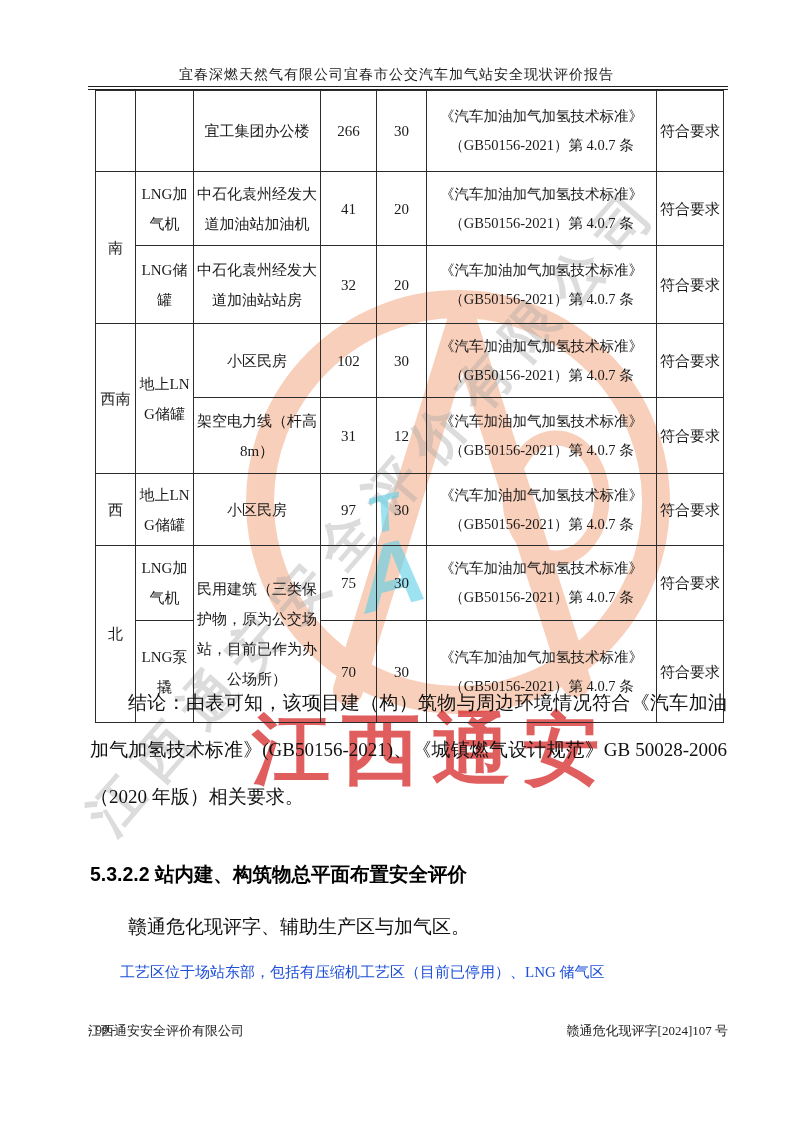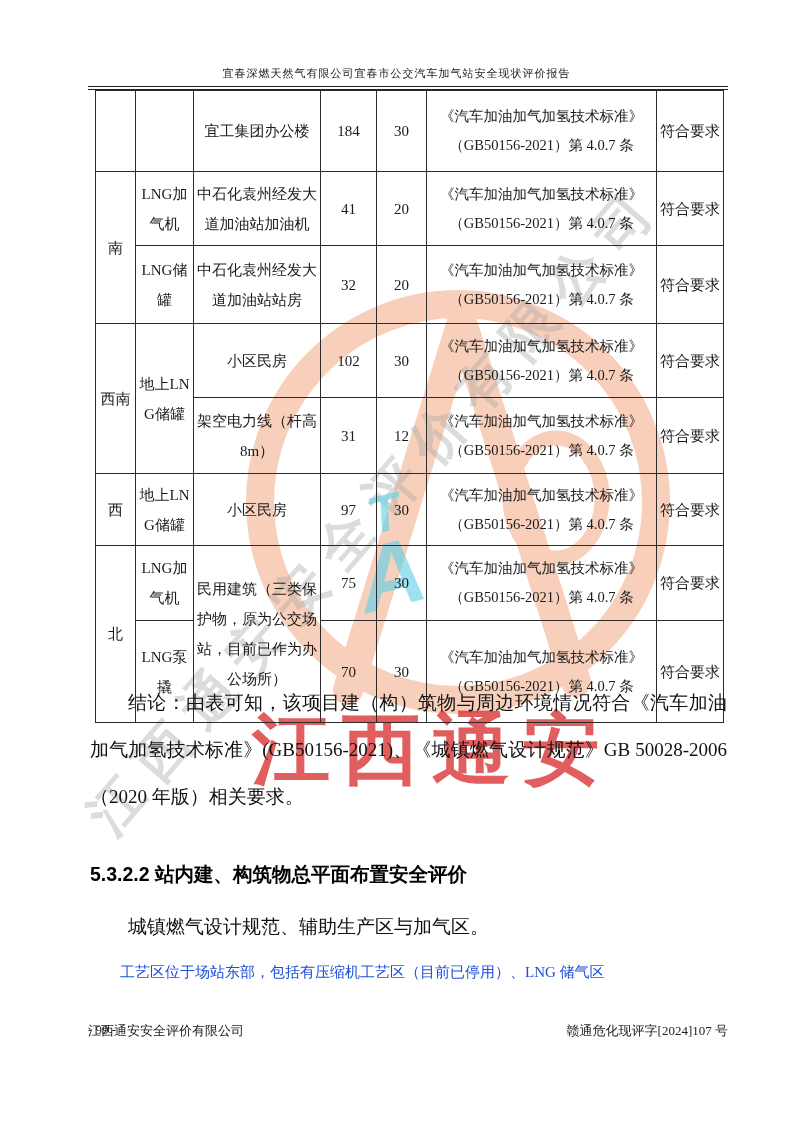--- a/index.html
+++ b/index.html
@@ -39,21 +39,21 @@
     font-weight: bold; font-style: italic;
     line-height: 0.85;
   }
   .wm-cyan .l1 { display: block; font-size: 52px; margin-left: 26px; }
   .wm-cyan .l2 { display: block; font-size: 92px; }
   .wm-logo-svg { position: absolute; left: 0; top: 0; }
   
   .content { position: absolute; inset: 0; z-index: 1; }
   .header-title {
     position: absolute; left: 0; top: 66px; width: 100%;
-    text-align: center; font-size: 11px; letter-spacing: 1px; color: #222;
+    text-align: center; font-size: 14px; letter-spacing: 1px; color: #222;
   }
   .header-rule {
     position: absolute; left: 88px; top: 86px; width: 640px; height: 2px;
     border-top: 1.6px solid #222; border-bottom: 1px solid #222;
   }
   table.safety {
     position: absolute; left: 95px; top: 90px;
     border-collapse: collapse; table-layout: fixed; width: 628px;
     font-size: 15px;
   }
@@ -122,21 +122,21 @@
         <col style="width:56px">
           <col style="width:50px">
           <col style="width:230px">
         <col style="width:67px">
       </colgroup>
       <tbody>
         <tr style="height:81px">
           <td></td>
           <td></td>
           <td>宜工集团办公楼</td>
-          <td>184</td>
+          <td>266</td>
           <td>30</td>
           <td class="std-cell">《汽车加油加气加氢技术标准》（GB50156-2021）第 4.0.7 条</td>
           <td>符合要求</td>
         </tr>
         <tr style="height:74px">
           <td rowspan="2">南</td>
           <td>LNG加气机</td>
           <td>中石化袁州经发大道加油站加油机</td>
           <td>41</td>
           <td>20</td>
@@ -192,21 +192,21 @@
           <td class="std-cell">《汽车加油加气加氢技术标准》（GB50156-2021）第 4.0.7 条</td>
           <td>符合要求</td>
         </tr>
       </tbody>
     </table>
 
     <div class="conclusion">结论：由表可知，该项目建（构）筑物与周边环境情况符合《汽车加油加气加氢技术标准》(GB50156-2021)、《城镇燃气设计规范》GB 50028-2006（2020 年版）相关要求。</div>
 
     <div class="sec-heading">5.3.2.2 站内建、构筑物总平面布置安全评价</div>
 
-    <div class="para1">城镇燃气设计规范、辅助生产区与加气区。</div>
+    <div class="para1">赣通危化现评字、辅助生产区与加气区。</div>
     <div class="para2">工艺区位于场站东部，包括有压缩机工艺区（目前已停用）、LNG 储气区</div>
 
     <div class="footer">
       <span class="center">- 99 -</span>
       <span class="left">江西通安安全评价有限公司</span>
       <span class="right">赣通危化现评字[2024]107 号</span>
     </div>
 
   </div>
 </div>

